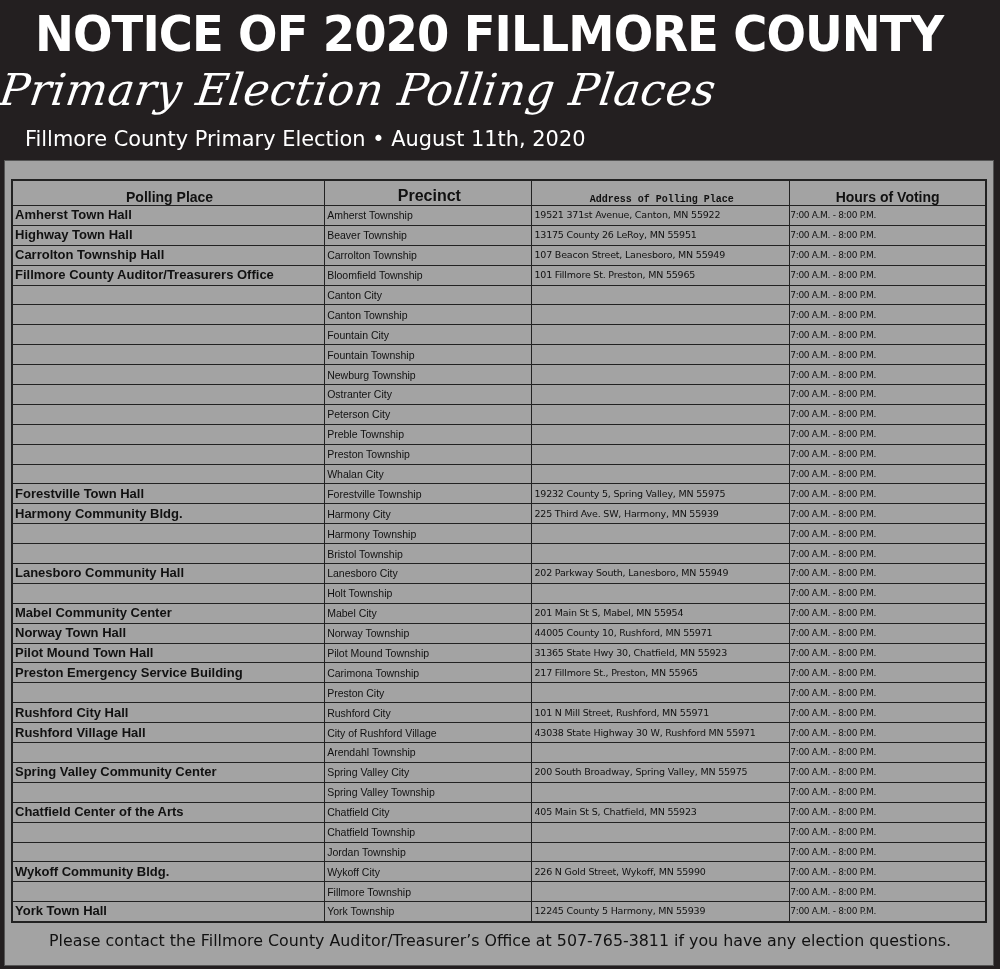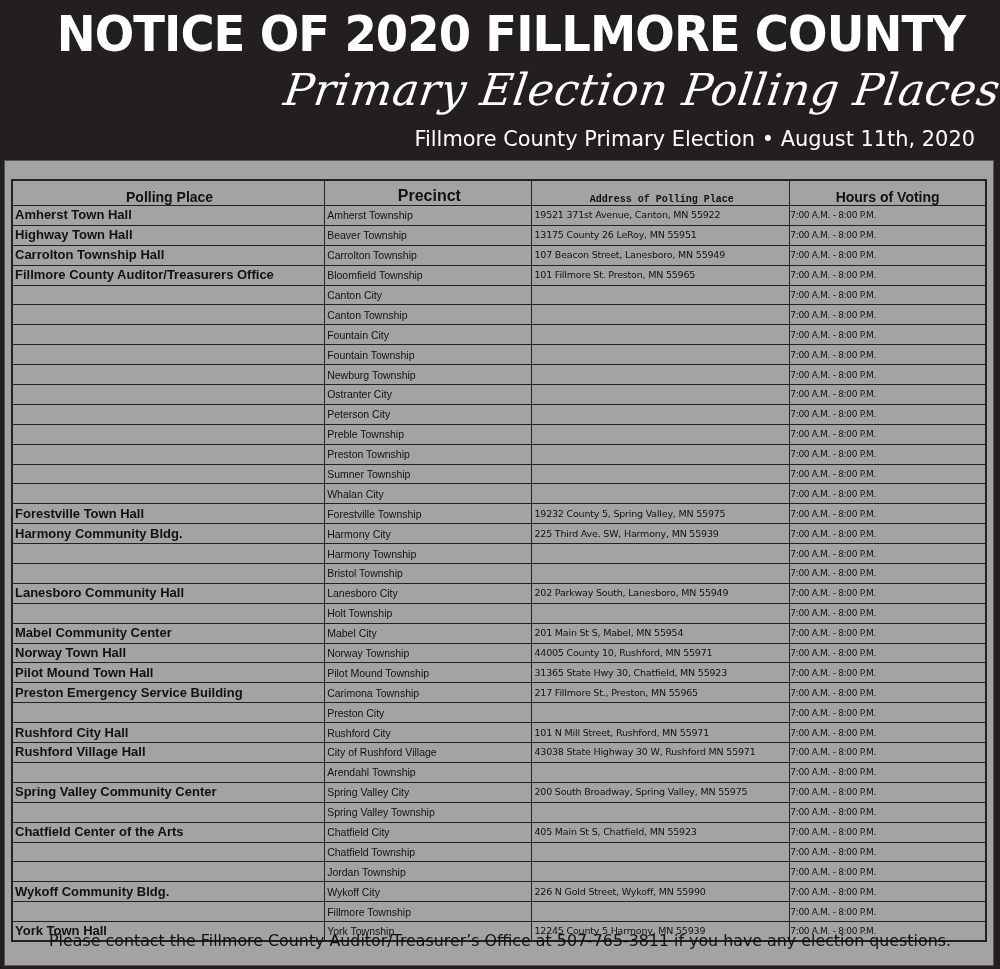--- a/index.html
+++ b/index.html
@@ -1,19 +1,19 @@
 <!DOCTYPE html>
 <html><head>
 <meta charset="utf-8">
 <style>
   * { box-sizing: border-box; margin: 0; padding: 0; }
   html, body { width: 1000px; height: 969px; background: #231f20; overflow: hidden; }
   body { position: relative; font-family: "Liberation Sans", sans-serif; }
 
-  .header { position: absolute; left: 0; top: 0; width: 980px; height: 160px; background: #231f20; color: #fff; text-align: right; }
+  .header { position: absolute; left: 0; top: 0; width: 980px; height: 160px; background: #231f20; color: #fff; text-align: left; }
   .title-main { position: absolute; left: 0; width: 1000px; top: 4px; font-family: "DejaVu Sans", sans-serif; font-weight: bold; font-size: 50px; letter-spacing: -1px; transform: scaleX(0.93); line-height: 60px; }
   .title-script { position: absolute; left: 0; width: 1000px; top: 64px; font-family: "DejaVu Serif", serif; font-style: italic; font-size: 44px; line-height: 52px; letter-spacing: 0.5px; transform: skewX(-8deg); }
   .subtitle { position: absolute; left: 0; width: 1000px; top: 124px; font-family: "DejaVu Sans", sans-serif; font-size: 22px; line-height: 30px; transform: scaleX(0.95); }
 
   .paper { position: absolute; left: 4px; top: 160px; width: 990px; height: 806px; background: #a3a3a3; border: 1px solid #555; }
 
   table.polling { position: absolute; left: 6px; top: 18px; width: 976px; border-collapse: collapse; border: 2px solid #222; }
   table.polling th { font-family: "Liberation Sans", sans-serif; font-weight: bold; font-size: 14px; color: #111; height: 23px; padding-top: 6px; border-right: 1px solid #222; border-bottom: 1px solid #222; text-align: center; vertical-align: bottom; }
   table.polling th.precinct-h { font-size: 16px; }
   table.polling td { border-right: 1px solid #222; border-bottom: 1px solid #222; height: 19.9px; color: #111; white-space: nowrap; overflow: hidden; line-height: 16px; vertical-align: middle; }
@@ -117,26 +117,20 @@
           <td class="c-hours">7:00 A.M. - 8:00 P.M.</td>
         </tr>
         <tr>
           <td class="c-place"></td>
           <td class="c-precinct">Preston Township</td>
           <td class="c-address"></td>
           <td class="c-hours">7:00 A.M. - 8:00 P.M.</td>
         </tr>
         <tr>
           <td class="c-place"></td>
-          <td class="c-precinct">Sumner Township</td>
-          <td class="c-address"></td>
-          <td class="c-hours">7:00 A.M. - 8:00 P.M.</td>
-        </tr>
-        <tr>
-          <td class="c-place"></td>
           <td class="c-precinct">Whalan City</td>
           <td class="c-address"></td>
           <td class="c-hours">7:00 A.M. - 8:00 P.M.</td>
         </tr>
         <tr>
           <td class="c-place">Forestville Town Hall</td>
           <td class="c-precinct">Forestville Township</td>
           <td class="c-address">19232 County 5, Spring Valley, MN 55975</td>
           <td class="c-hours">7:00 A.M. - 8:00 P.M.</td>
         </tr>

